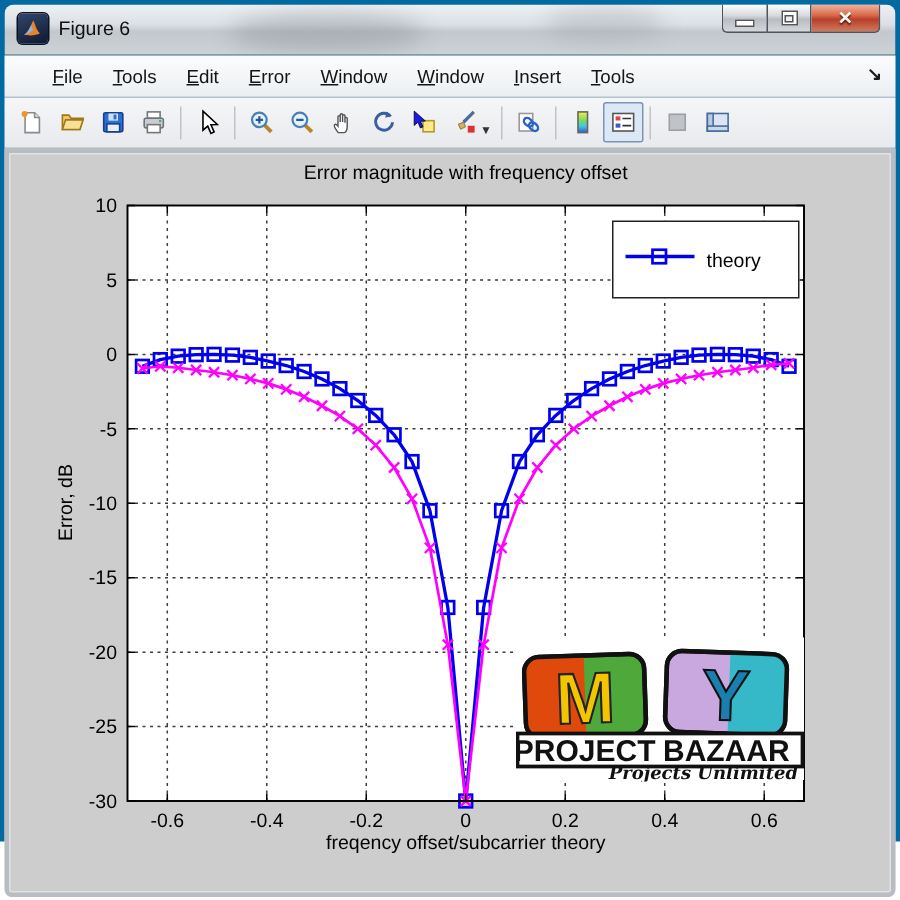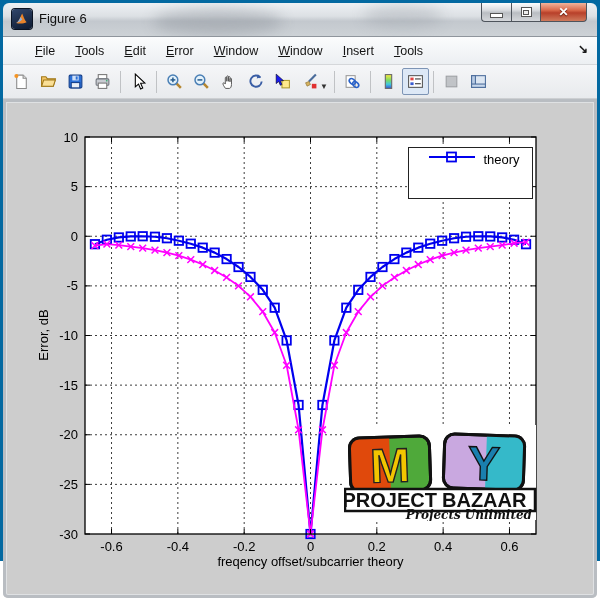--- a/index.html
+++ b/index.html
@@ -45,21 +45,21 @@
   
   .canvas{position:relative;height:499px;background:#cdcdcd;border-radius:0 0 5px 5px;
     box-shadow:inset 0 0 0 3px #b9bdc2, inset 0 0 0 4px #dfe1e3;overflow:hidden;}
   .chart-svg{position:absolute;left:0;top:0;}
   .plot-title{position:absolute;left:82px;top:8px;width:451px;text-align:center;
     font-size:13px;color:#000;}
   .x-label{position:absolute;left:82px;top:455px;width:451px;text-align:center;font-size:13px;color:#000;}
   .y-label{position:absolute;left:-39px;top:228px;width:160px;height:16px;text-align:center;
     font-size:13px;color:#000;transform:rotate(-90deg);}
   .legend{position:absolute;left:405px;top:48px;width:125px;height:52px;box-sizing:border-box;
-    background:#fff;border:1.5px solid #222;display:flex;flex-direction:row;justify-content:center;gap:3px;}
+    background:#fff;border:1.5px solid #222;display:flex;flex-direction:column;justify-content:center;gap:3px;}
   .legend-row{display:flex;align-items:center;height:22px;padding-left:7px;}
   .legend-label{font-size:13px;color:#000;margin-left:7px;}
   
   .logo{position:absolute;left:341px;top:314px;width:193px;height:108px;}
 </style>
 </head>
 <body>
 
 <div class="window">
 
@@ -359,20 +359,21 @@
         <text x="75" y="42.5" text-anchor="end" font-size="13" fill="#000" font-family="Liberation Sans,sans-serif">10</text>
         <text x="75" y="92.125" text-anchor="end" font-size="13" fill="#000" font-family="Liberation Sans,sans-serif">5</text>
         <text x="75" y="141.75" text-anchor="end" font-size="13" fill="#000" font-family="Liberation Sans,sans-serif">0</text>
         <text x="75" y="191.375" text-anchor="end" font-size="13" fill="#000" font-family="Liberation Sans,sans-serif">-5</text>
         <text x="75" y="241" text-anchor="end" font-size="13" fill="#000" font-family="Liberation Sans,sans-serif">-10</text>
         <text x="75" y="290.625" text-anchor="end" font-size="13" fill="#000" font-family="Liberation Sans,sans-serif">-15</text>
         <text x="75" y="340.25" text-anchor="end" font-size="13" fill="#000" font-family="Liberation Sans,sans-serif">-20</text>
         <text x="75" y="389.875" text-anchor="end" font-size="13" fill="#000" font-family="Liberation Sans,sans-serif">-25</text>
         <text x="75" y="439.5" text-anchor="end" font-size="13" fill="#000" font-family="Liberation Sans,sans-serif">-30</text>
       </svg>
+    <div class="plot-title">Error magnitude with frequency offset</div>
     <div class="x-label">freqency offset/subcarrier theory</div>
     <div class="y-label">Error, dB</div>
 
     <div class="legend">
       <div class="legend-row">
         <span class="legend-sample"><svg width="48" height="14">
               <line x1="1" y1="7" x2="47" y2="7" stroke="#0000ee" stroke-width="2.2"></line>
               <rect x="19" y="2.5" width="9" height="9" fill="none" stroke="#0000ee" stroke-width="1.8"></rect>
             </svg></span>
         <span class="legend-label">theory</span>

